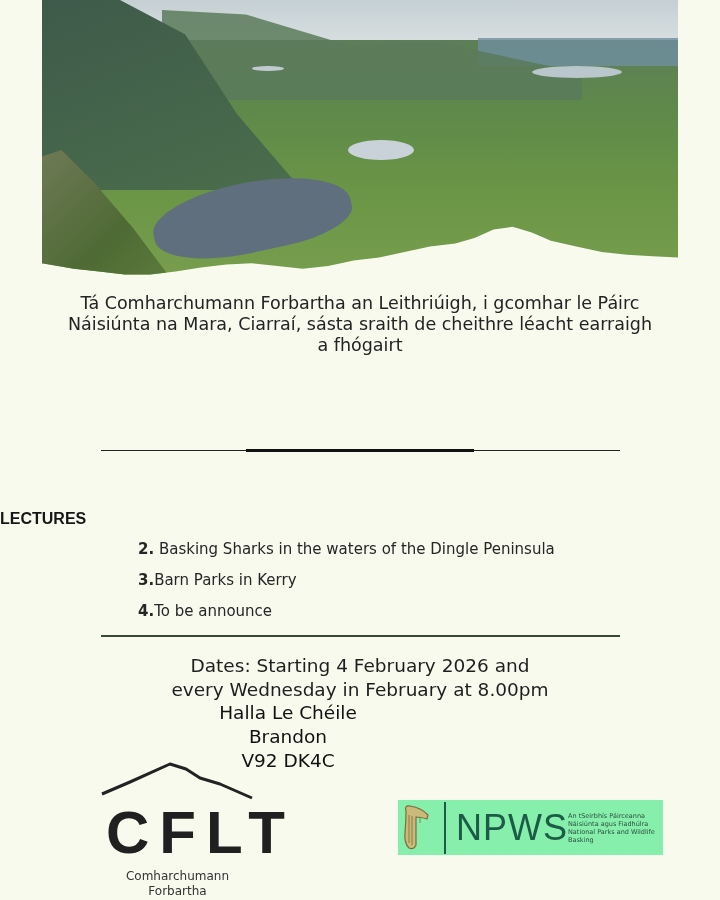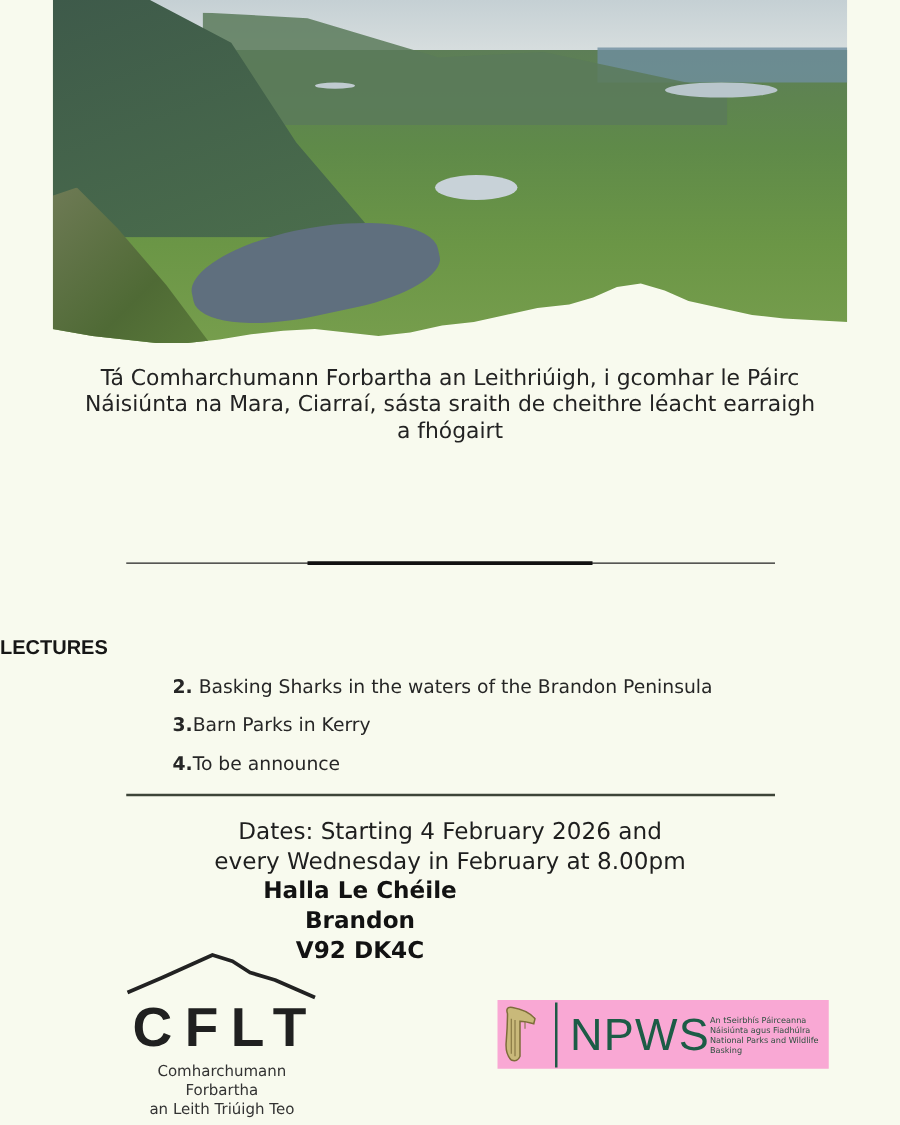--- a/index.html
+++ b/index.html
@@ -40,29 +40,29 @@
   .rule-top-thick { position:absolute; left:246px; top:449px; width:228px; height:3px; background:#111; }
   .heading { position:absolute; left:0; width:720px; top:474px; 
     font-weight:bold; font-size:16px; color:#161616; font-family:"Liberation Sans", sans-serif;margin-top:36px; }
   .list { position:absolute; left:138px; top:538px; font-size:15px; color:#262626; }
   .list .item { height:31px; line-height:22px; }
   .list .num { font-weight:bold; }
   .rule-bottom { position:absolute; left:101px; top:635px; width:519px; height:2px; background:#3d4438; }
   .dates { position:absolute; left:0; width:720px; top:654px; text-align:center;
     font-size:18.5px; line-height:24px; color:#1e1e1e; }
   .venue { position:absolute; left:0; width:576px; top:701px; text-align:center;
-    font-size:18.5px; line-height:24px; font-weight:bold; color:#121212; }
+    font-size:18.5px; line-height:24px; font-weight:normal; color:#121212; }
 
   .cflt { position:absolute; left:100px; top:760px; width:155px; text-align:center; }
   .cflt svg { display:block; margin:0 auto; }
-  .cflt .mark { font-family:"Liberation Sans", sans-serif; font-weight:bold; font-size:44px;
+  .cflt .mark { font-family:"Liberation Sans", sans-serif; font-weight:bold; font-size:60px;
     letter-spacing:10px; color:#202020; margin-top:-4px; margin-left:6px; }
   .cflt .sub { font-size:12px; line-height:15px; color:#333; margin-top:2px; }
 
-  .npws { position:absolute; left:398px; top:800px; width:265px; height:55px; background:#f9a8d4;
+  .npws { position:absolute; left:398px; top:800px; width:265px; height:55px; background:#86efac;
     display:flex; align-items:center; }
   .harp { width:32px; height:50px; margin-left:2px; }
   .npws .vbar { width:2px; height:52px; background:#1e5a45; margin:0 10px 0 12px; }
   .npws .abbr { font-family:"Liberation Sans", sans-serif; font-size:36px; color:#1c5c46; letter-spacing:1px; }
   .npws .desc { font-size:6.5px; line-height:8px; color:#2d4f3f; margin-left:0; width:90px; }
 </style>
 </head>
 <body>
 
 <div class="photo">
@@ -82,21 +82,21 @@
   <div>Tá Comharchumann Forbartha an Leithriúigh, i gcomhar le Páirc Náisiúnta na Mara, Ciarraí, sásta sraith de cheithre léacht earraigh a fhógairt</div>
 </div>
 
 <div class="rule-top"></div>
 <div class="rule-top-thick"></div>
 
 <div class="heading">LECTURES</div>
 
 <div class="list">
   <div class="item">
-    <span class="num">2.</span><span> Basking Sharks in the waters of the Brandon Peninsula</span>
+    <span class="num">2.</span><span> Basking Sharks in the waters of the Dingle Peninsula</span>
   </div>
   <div class="item">
     <span class="num">3.</span><span>Barn Parks in Kerry</span>
   </div>
   <div class="item">
     <span class="num">4.</span><span>To be announce</span>
   </div>
 </div>
 
 <div class="rule-bottom"></div>

